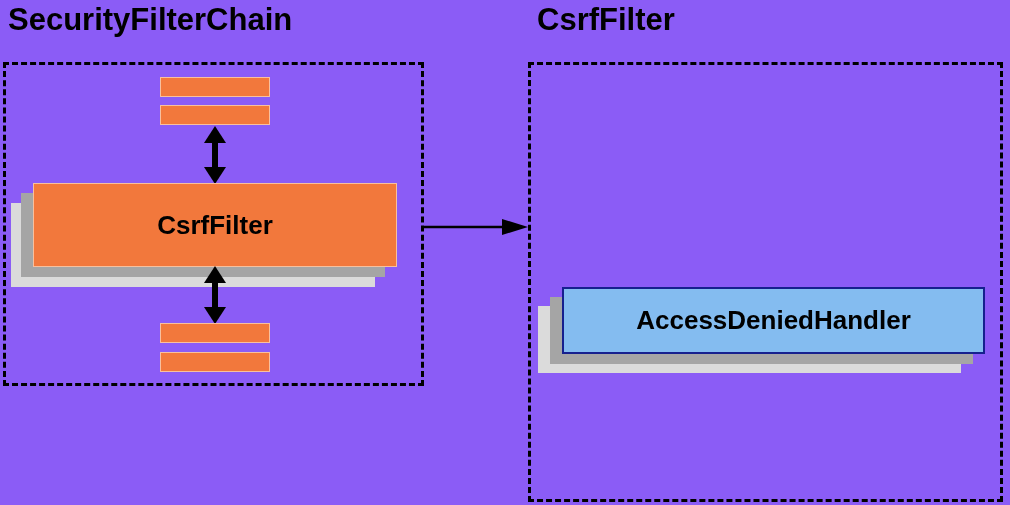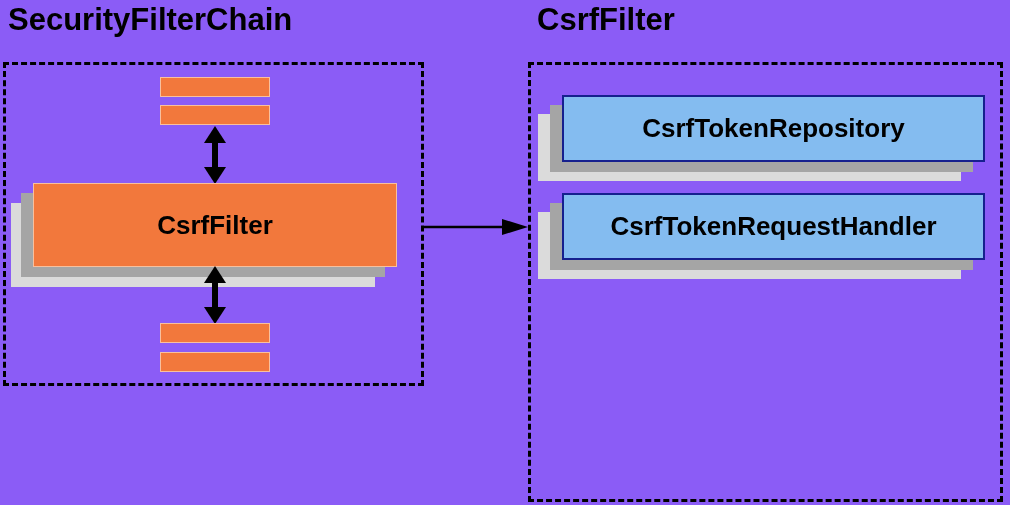--- a/index.html
+++ b/index.html
@@ -126,19 +126,18 @@
   <div class="bar bar-3"></div>
   <div class="bar bar-4"></div>
 
   <svg class="arrow-svg h-arrow" width="104" height="28" viewBox="0 0 104 28">
     <line x1="0" y1="14" x2="80" y2="14" stroke="#000" stroke-width="2.5"></line>
     <polygon points="104,14 78,6 78,22" fill="#000"></polygon>
   </svg>
 
   <div class="dashed-container container-right"></div>
 
-  <div class="component-box component-1">CsrfTokenRepository</div>
 
-  <div class="component-box component-2">CsrfTokenRequestHandler</div>
 
+  <div class="component-box component-3">AccessDeniedHandler</div>
 
 
 </div>
 
 </body></html>

